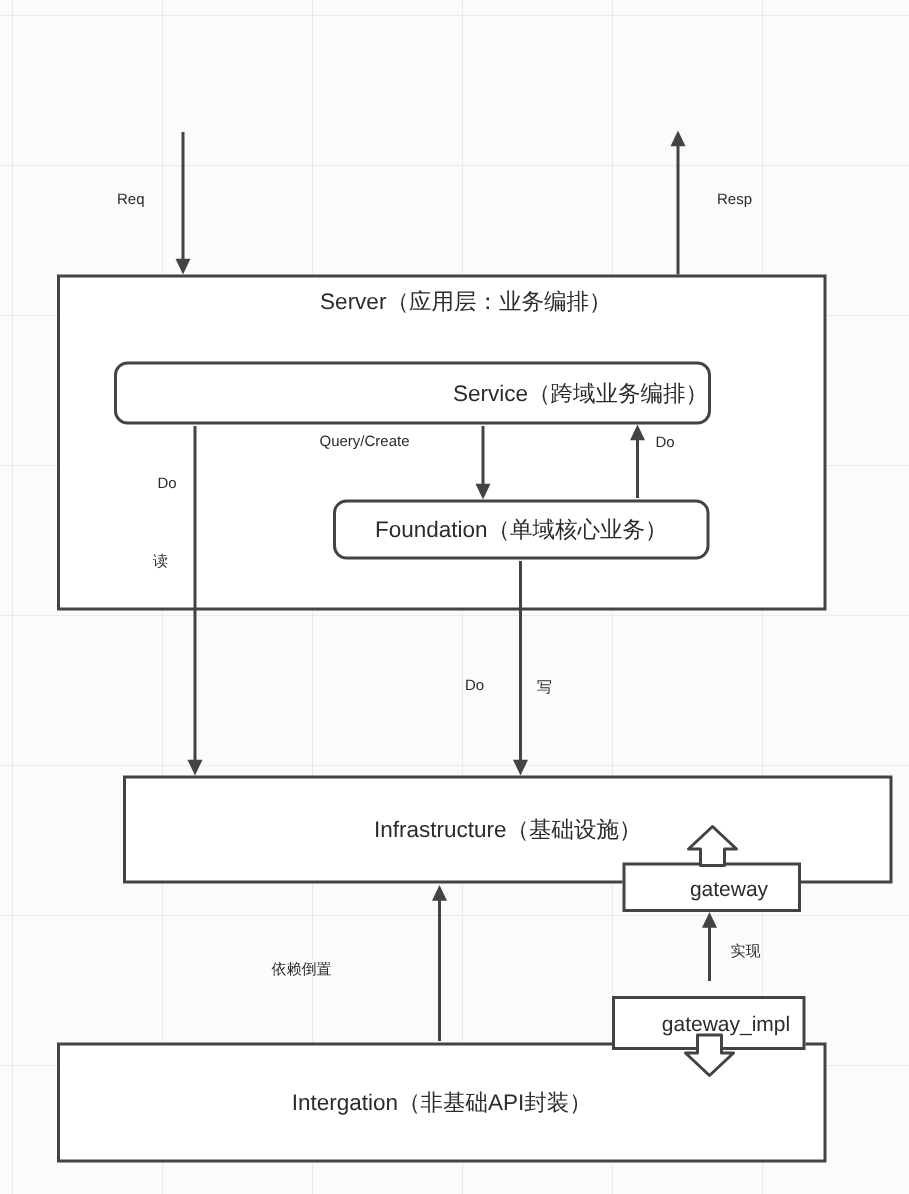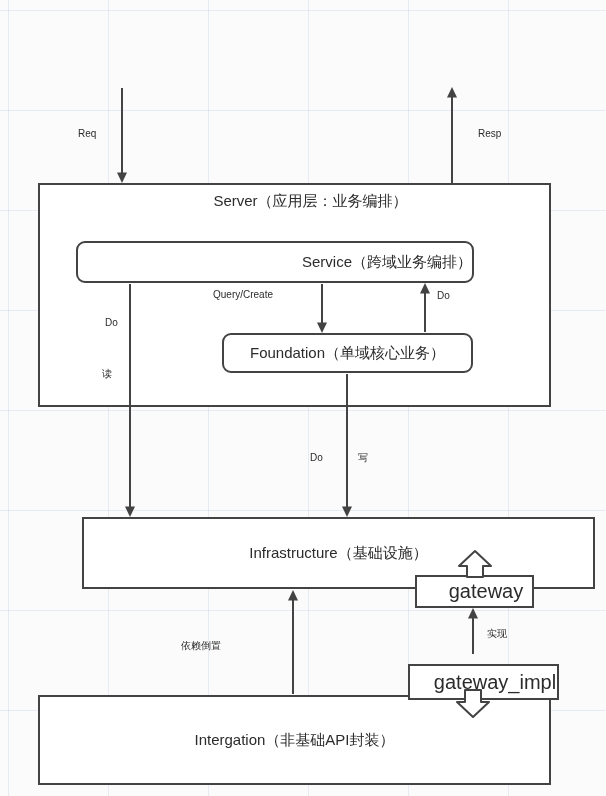--- a/index.html
+++ b/index.html
@@ -16,21 +16,21 @@
   }
   .box {
     position:absolute; border:2px solid #434343; background:#ffffff;
     display:flex; align-items:center; justify-content:center;
     font-size:15px; z-index:2; white-space:nowrap;
   }
   .rounded { border-radius:9px; }
   .container-box { display:block; }
   .container-title { width:100%; text-align:center; padding-top:7px; font-size:15px;padding-left:32px; }
   .edge-label { position:absolute; font-size:10px; white-space:nowrap; z-index:4; }
-  .small-box { z-index:3; font-size:20px;padding-left:23px; }
+  .small-box { z-index:3; font-size:14px;padding-left:23px; }
   svg.overlay { position:absolute; left:0; top:0; width:606px; height:796px; pointer-events:none; z-index:5; }
   svg .edge { stroke:#434343; stroke-width:2; fill:none; }
   svg .head { fill:#434343; stroke:none; }
   svg .hollow { fill:#ffffff; stroke:#434343; stroke-width:2; stroke-linejoin:round; }
 </style>
 </head>
 <body>
 
 <div class="canvas">
 
@@ -48,25 +48,25 @@
   </div>
 
   <div class="box" style="left:38px; top:517px; width:513px; height:72px;margin-left:44px;">
     <span>Infrastructure（基础设施）</span>
   </div>
 
   <div class="box small-box" style="left:415px; top:575px; width:119px; height:33px;">
     <span>gateway</span>
   </div>
 
-  <div class="box small-box" style="left:408px; top:632px; width:151px; height:36px;margin-top:32px;">
+  <div class="box small-box" style="left:408px; top:632px; width:129px; height:36px;margin-top:32px;">
     <span>gateway_impl</span>
   </div>
 
-  <div class="box" style="left:38px; top:695px; width:513px; height:90px;">
+  <div class="box" style="left:38px; top:695px; width:513px; height:80px;">
     <span>Intergation（非基础API封装）</span>
   </div>
 
   <div class="edge-label" style="left:78px; top:128px;">Req</div>
   <div class="edge-label" style="left:478px; top:128px;">Resp</div>
   <div class="edge-label" style="left:213px; top:289px;">Query/Create</div>
   <div class="edge-label" style="left:437px; top:290px;">Do</div>
   <div class="edge-label" style="left:105px; top:317px;">Do</div>
   <div class="edge-label" style="left:102px; top:367px;">读</div>
   <div class="edge-label" style="left:310px; top:452px;">Do</div>

